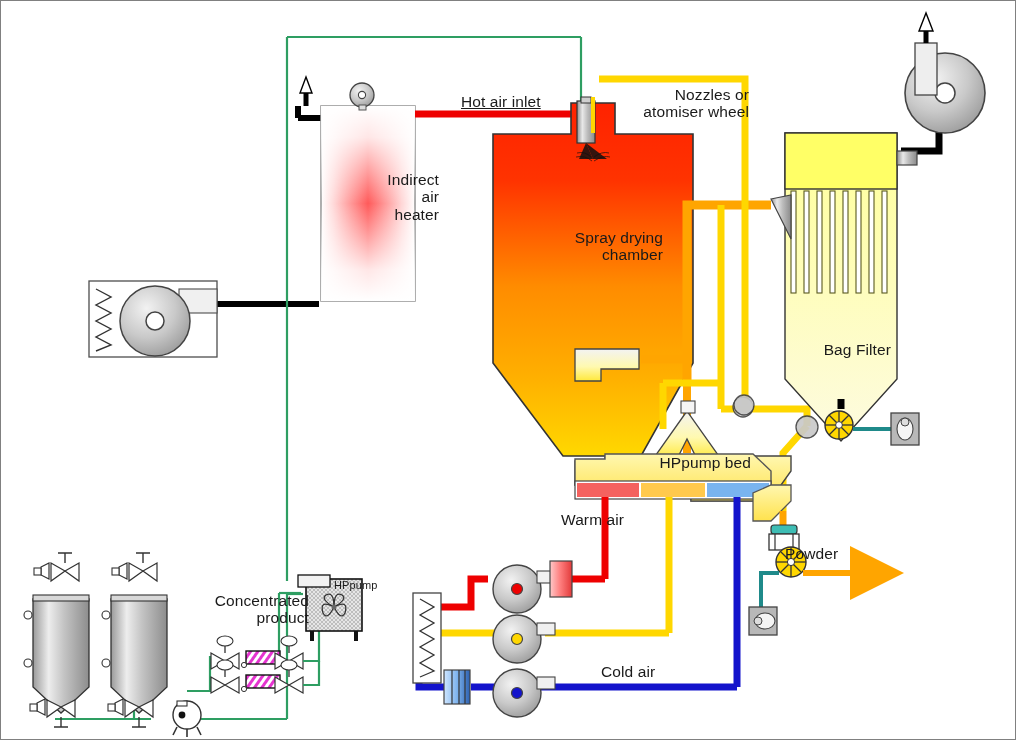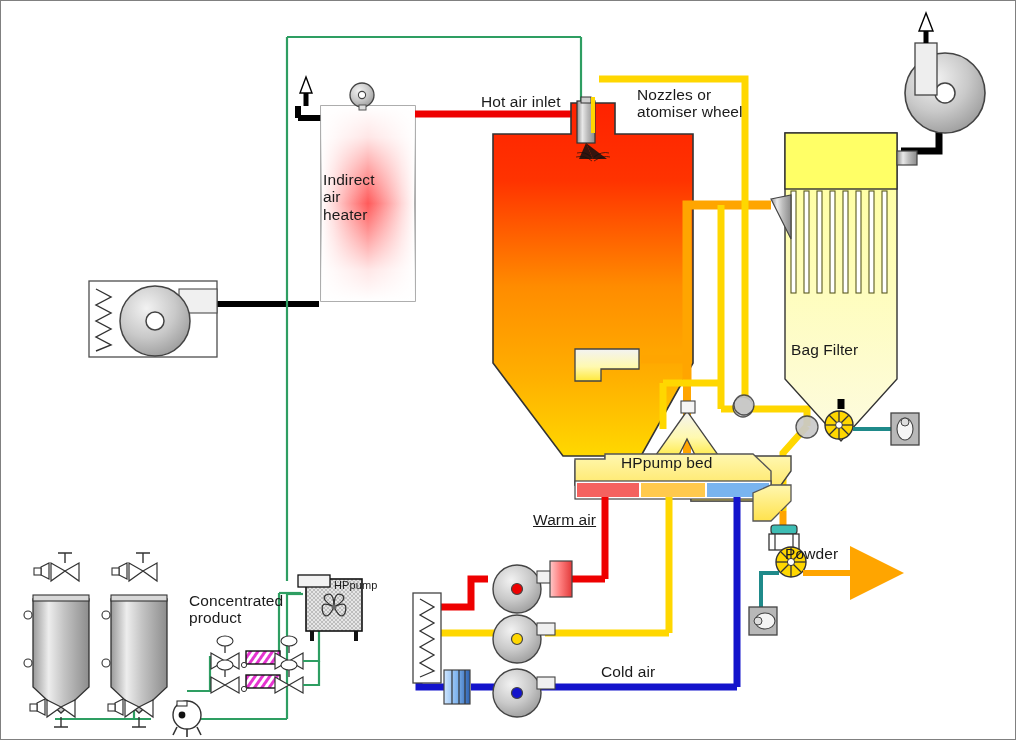--- a/index.html
+++ b/index.html
@@ -2,21 +2,21 @@
 <html><head>
 <meta charset="utf-8">
 <style>
   html,body{margin:0;padding:0;background:#fff;}
   body{font-family:"Liberation Sans",sans-serif;}
   #stage{position:relative;width:1016px;height:740px;background:#ffffff;
          border:1px solid #808080;box-sizing:border-box;overflow:hidden;}
   #svgroot{position:absolute;left:0;top:0;width:1016px;height:740px;}
   .lbl{position:absolute;color:#1a1a1a;font-size:15.5px;line-height:1.12;
        white-space:pre;letter-spacing:.1px;}
-  .lbl.c{text-align:left;}
+  .lbl.c{text-align:right;}
   .tiny{font-size:9px;}
 </style>
 </head>
 <body>
 
 <div id="stage">
 
 <svg id="svgroot" viewBox="0 0 1016 740">
   <defs>
     <linearGradient id="gChamber" x1="0" y1="0" x2="0" y2="1">
@@ -411,35 +411,37 @@
       <path d="M333,606 Q348,598 344,612 Q340,620 333,606"></path>
       <path d="M333,606 Q333,590 341,594 Q347,598 333,606"></path>
       <path d="M333,606 Q333,590 325,594 Q319,598 333,606"></path>
     </g>
     <circle cx="333" cy="606" r="2.4" fill="#666"></circle>
     <path d="M311,630 L311,640 M355,630 L355,640" stroke="#111" stroke-width="4"></path>
   </g>
 
 </svg>
 
-<div class="lbl" style="left:480px;top:92px;">Hot air inlet</div>
+<div class="lbl" style="left:460px;top:92px;text-decoration:underline;">Hot air inlet</div>
 
 <div class="lbl c" style="left:636px;top:85px;width:112px;">Nozzles or
 atomiser wheel</div>
 
 <div class="lbl c" style="left:322px;top:170px;width:116px;">Indirect
 air
 heater</div>
 
+<div class="lbl c" style="left:522px;top:228px;width:140px;">Spray drying
+chamber</div>
 
 <div class="lbl c" style="left:790px;top:312px;width:100px;margin-top:28px;">Bag Filter</div>
 
 <div class="lbl c" style="left:620px;top:453px;width:130px;">HPpump bed</div>
 
-<div class="lbl" style="left:532px;top:510px;text-decoration:underline;">Warm air</div>
+<div class="lbl" style="left:560px;top:510px;">Warm air</div>
 
 <div class="lbl" style="left:600px;top:655px;margin-top:7px;">Cold air</div>
 
 <div class="lbl" style="left:784px;top:544px;text-align:right;">Powder</div>
 
 <div class="lbl c" style="left:188px;top:591px;width:120px;">Concentrated
 product</div>
 
 <div class="lbl tiny" style="left:313px;top:578px;font-size:11px;margin-left:20px;">HPpump</div>
 

